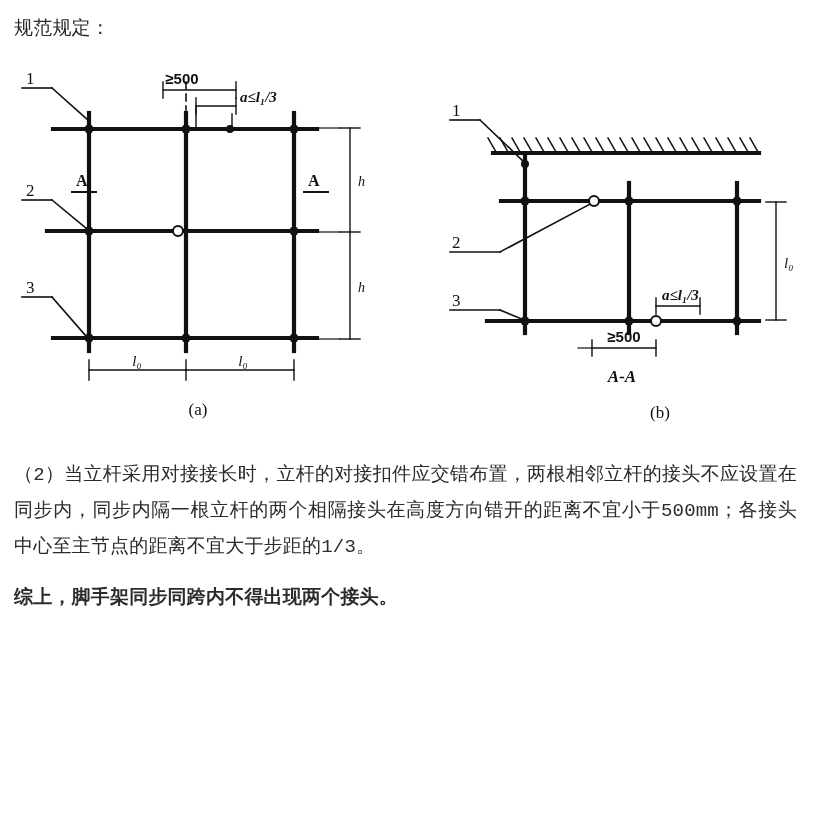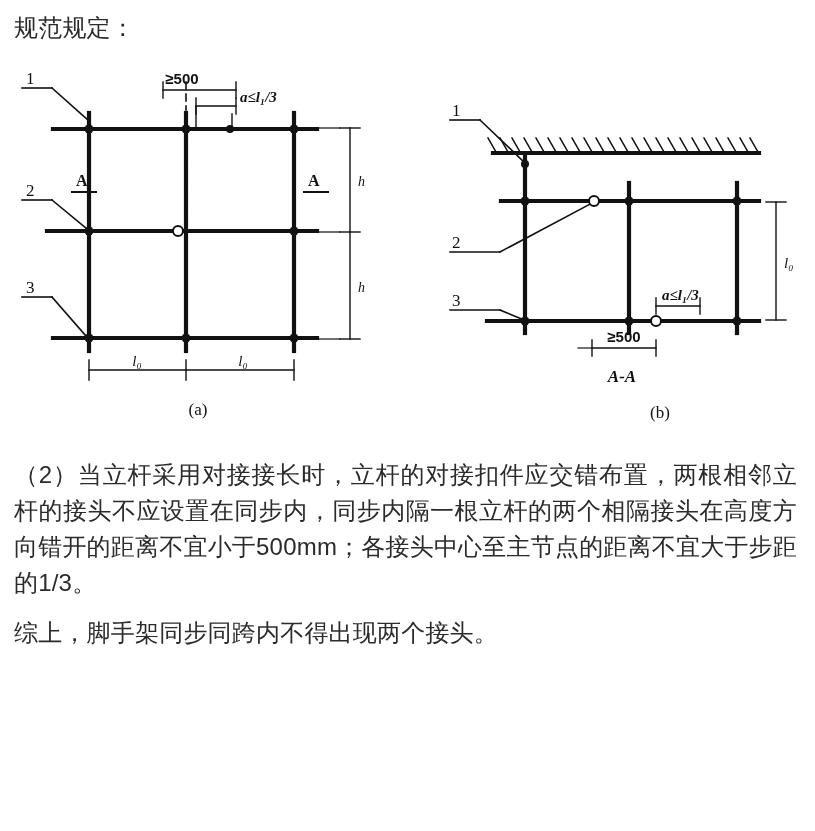--- a/index.html
+++ b/index.html
@@ -15,21 +15,21 @@
     overflow: hidden;
   }
   .page {
     position: relative;
     width: 815px;
     height: 831px;
     box-sizing: border-box;
     padding: 0;
   }
   .para {
-    font-size: 24px;
+    font-size: 19px;
     line-height: 36px;
     color: #2b2b2b;
     margin: 0;
     padding: 0 18px 0 14px;
     letter-spacing: 0.2px;
     text-align: justify;
   }
   .para-lead {
     padding-top: 10px;
   }
@@ -40,23 +40,25 @@
     position: relative;
     width: 815px;
     height: 395px;
     margin: 6px 0 0 0;
   }
   .figure-wrap svg {
     display: block;
   }
   .tail {
     padding-top: 10px;
+    font-family: Liberation Mono, monospace;
   }
   .tail2 {
     padding-top: 14px;
+    font-weight: bold;
   }
 </style>
 </head>
 <body>
 
 <div class="page">
 
   <p class="para para-lead">规范规定：</p>
 
 

